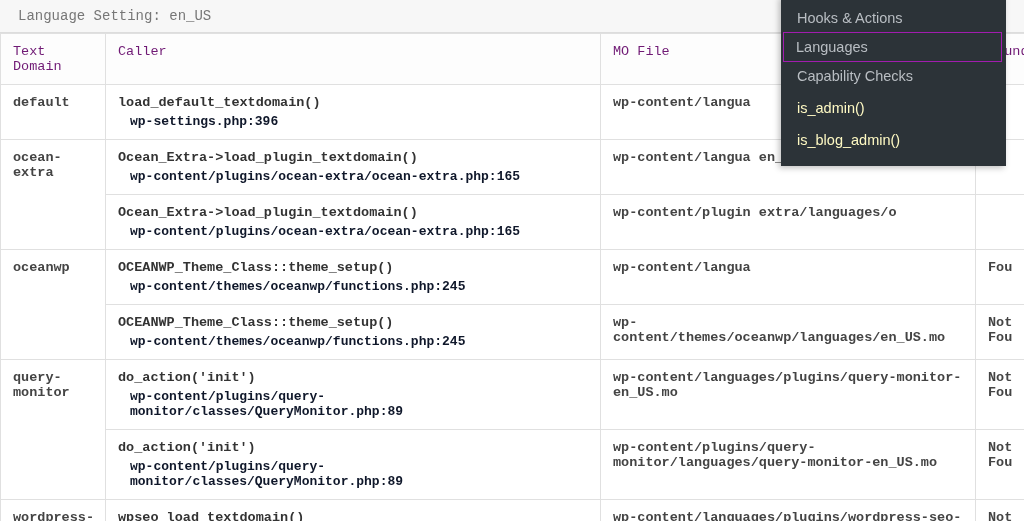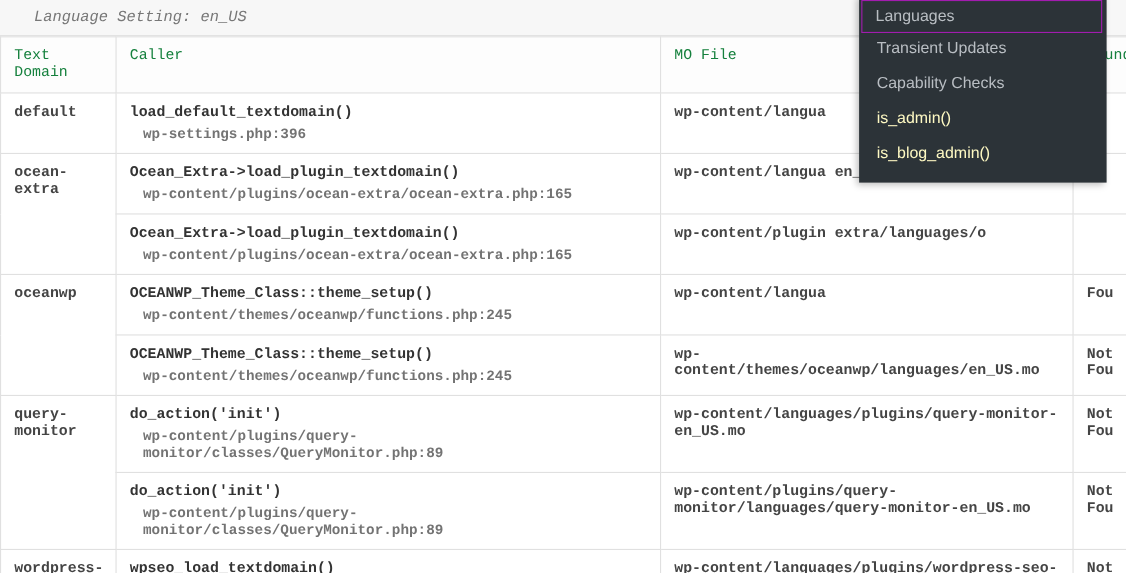--- a/index.html
+++ b/index.html
@@ -7,55 +7,54 @@
       font-family: "Courier New", Courier, monospace;
       font-size: 13px;
       background: #f1f1f1;
       color: #333;
       width: 1024px;
       height: 521px;
       overflow: hidden;
       position: relative;
     }
     .lang-setting {
-      padding: 8px 31px;
+      padding: 8px 18px;
       color: #777;
       font-size: 14px;
       border-bottom: 1px solid #ddd;
       background: #f7f7f7;
-      font-style: italic;
     }
     table {
       width: 100%;
       border-collapse: collapse;
       background: #fff;
       table-layout: fixed;
     }
     th, td {
       border: 1px solid #e0e0e0;
       padding: 10px 12px;
       vertical-align: top;
       text-align: left;
       font-family: "Courier New", Courier, monospace;
       font-size: 13.5px;
       color: #444;
       font-weight: bold;
     }
     th {
       font-weight: normal;
-      color: #15803d;
+      color: #701a75;
       background: #fdfdfd;
     }
     .col-domain { width: 105px; }
     .col-caller { width: 495px; }
     .col-mo { width: 375px; }
     .col-found { width: 49px; overflow: hidden; }
     .caller-sub {
       display: block;
-      color: #737373;
+      color: #0f172a;
       font-size: 13px;
       padding-left: 12px;
       padding-top: 4px;
     }
     td .caller-main { color: #333; }
     .found-cell { color: #444; white-space: normal; }
     
     .popup {
       position: absolute;
       top: -4px;
@@ -163,20 +162,20 @@
         <span class="caller-main">wpseo_load_textdomain()</span>
         
       </td>
       <td>wp-content/languages/plugins/wordpress-seo-en_US.mo</td>
       <td class="found-cell">Not Fou</td>
     </tr>
   </tbody>
 </table>
 
 <div class="popup">
+  <div class="popup-item">Hooks &amp; Actions</div>
   <div class="popup-highlight">
     <div class="popup-item">Languages</div>
   </div>
-  <div class="popup-item">Transient Updates</div>
   <div class="popup-item">Capability Checks</div>
   <div class="popup-item green">is_admin()</div>
   <div class="popup-item green">is_blog_admin()</div>
 </div>
 
 </body></html>

